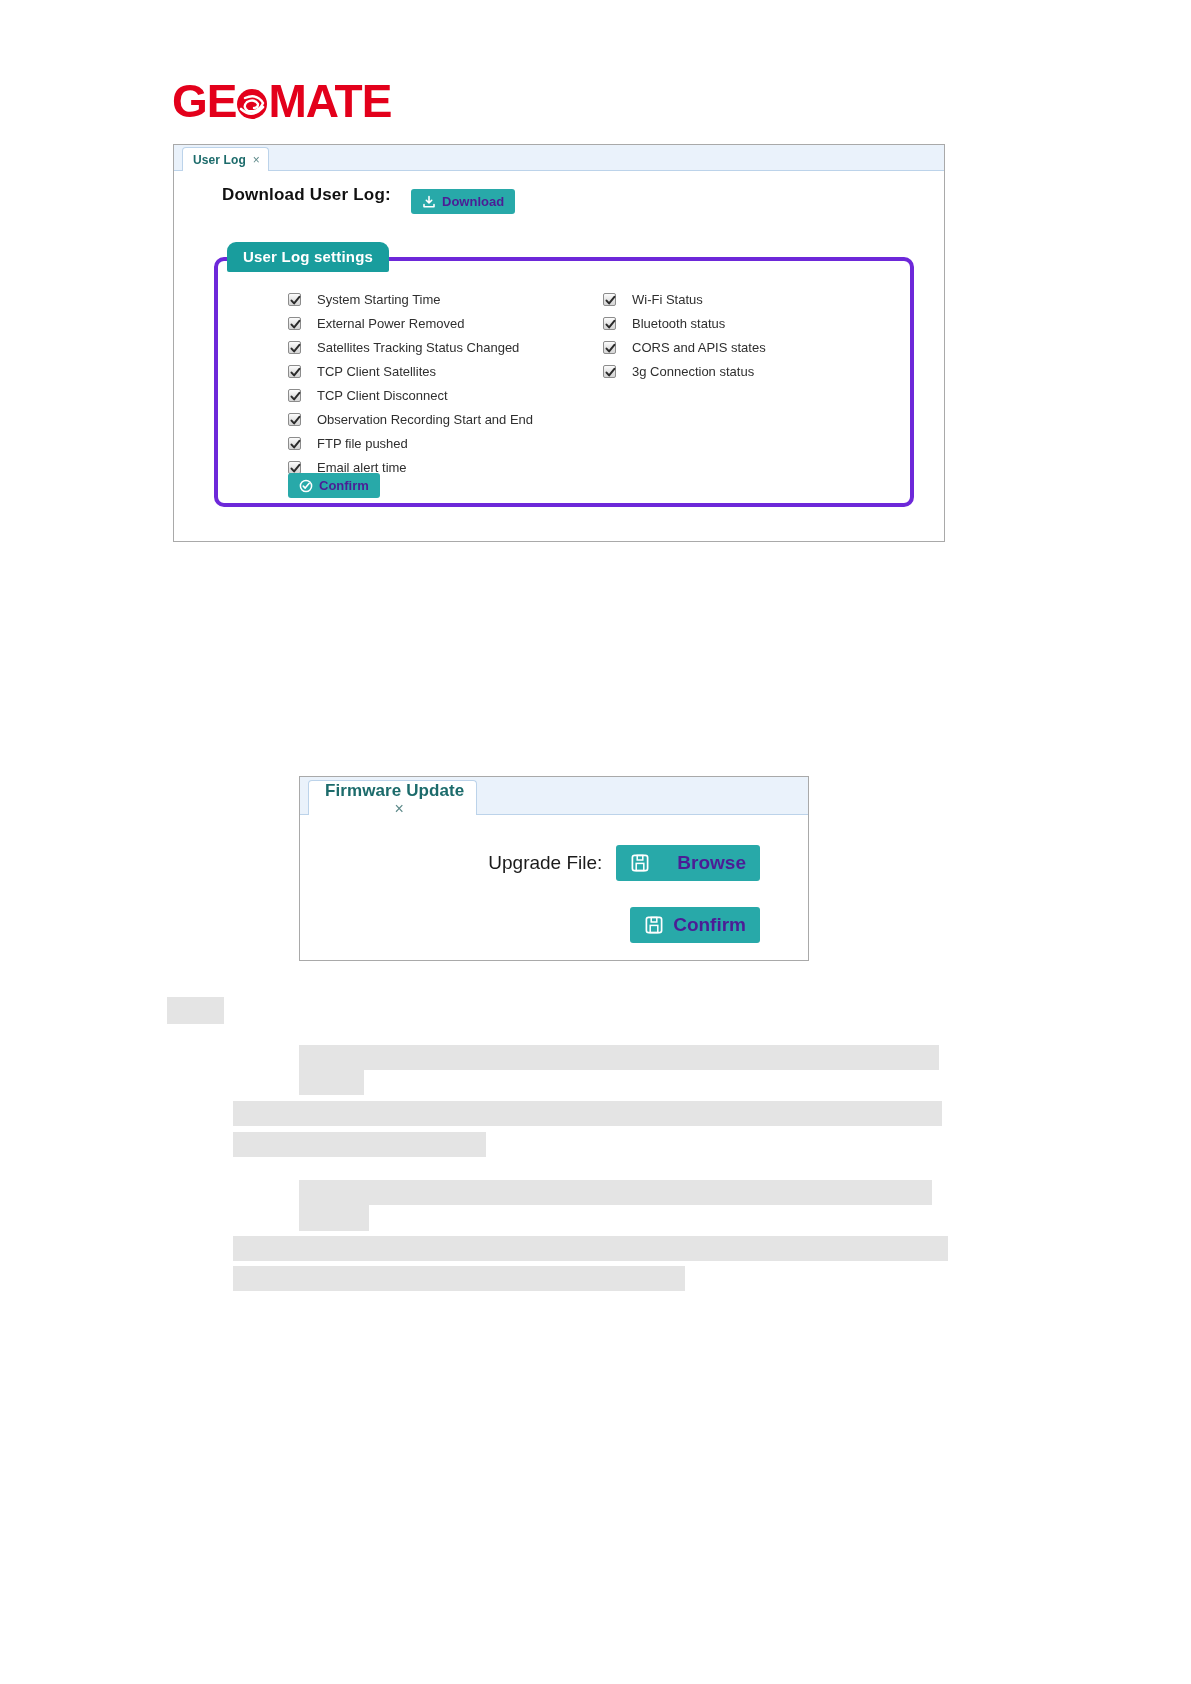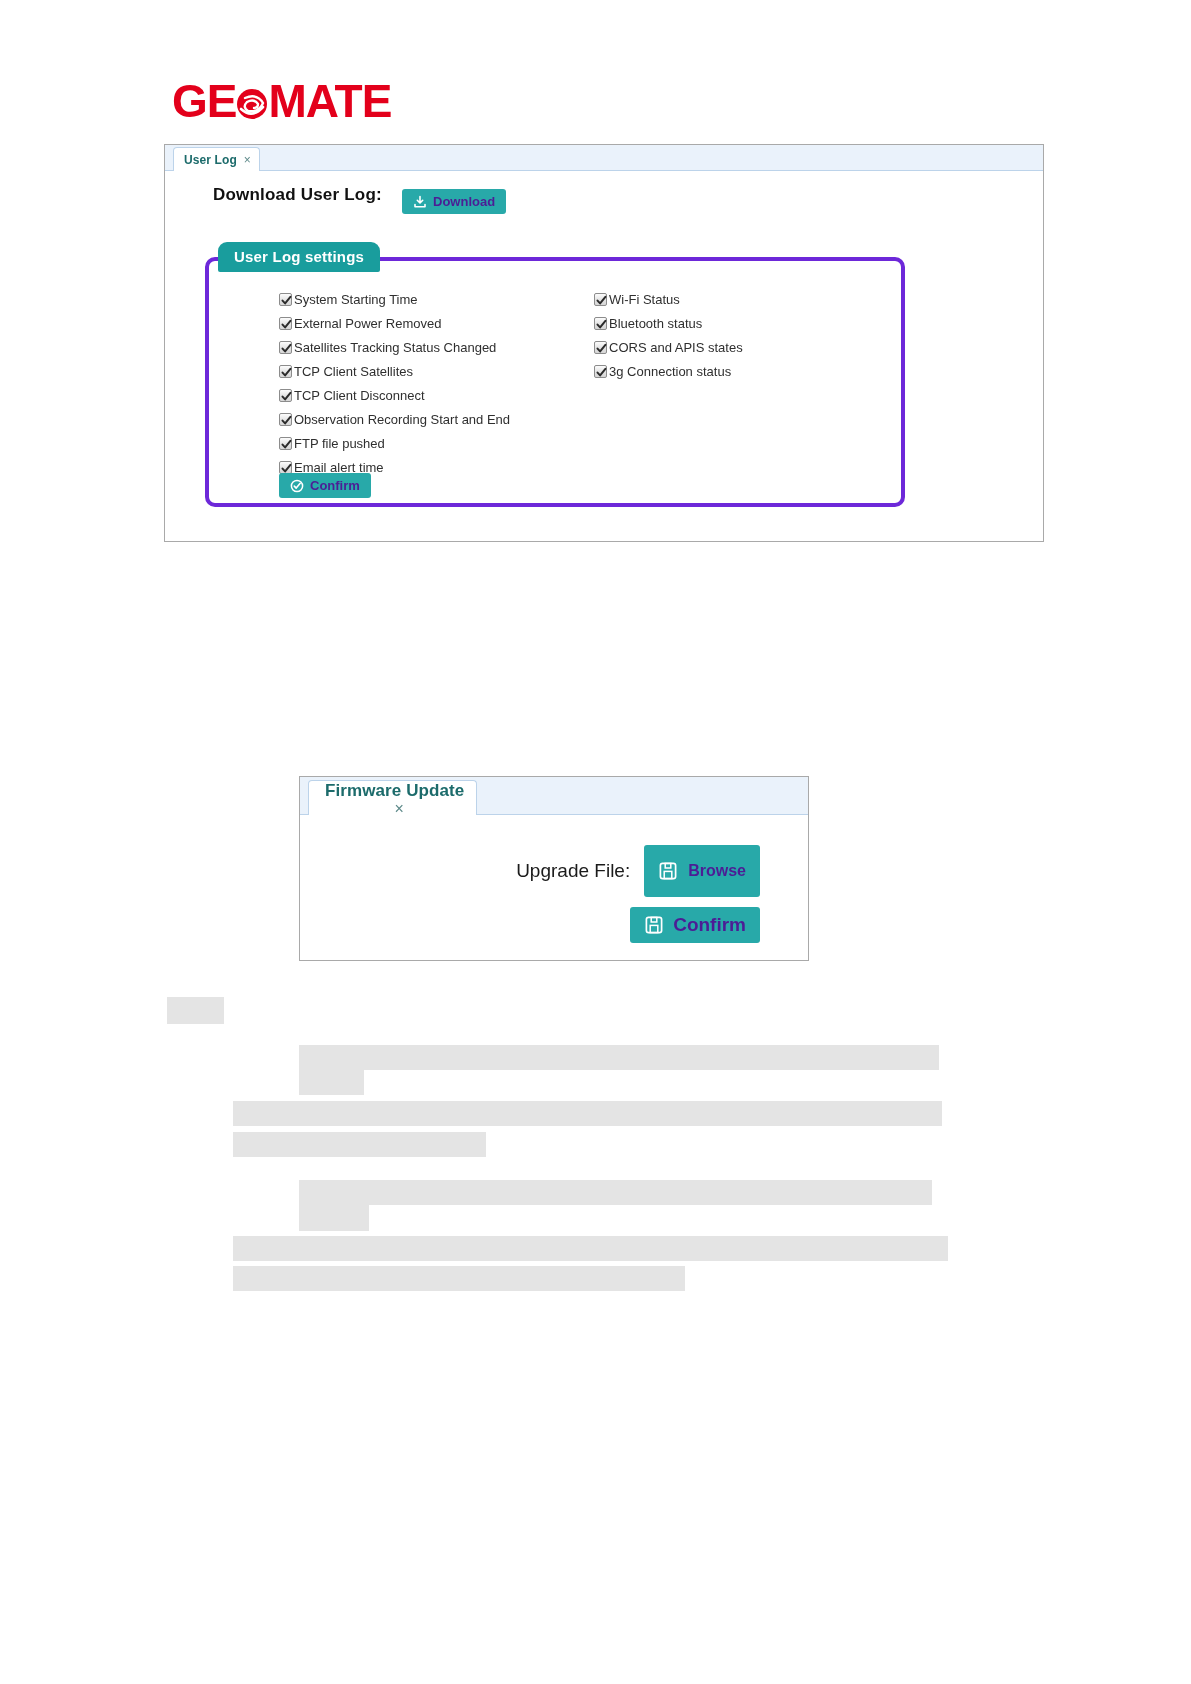--- a/index.html
+++ b/index.html
@@ -98,23 +98,23 @@
     align-items: center;
     gap: 6px;
     cursor: pointer;
     box-sizing: border-box;
     white-space: nowrap;
   }
   .btn-teal svg { display: block; flex: none; }
 
   
   #userlog-panel {
-    left: 164px;
+    left: 173px;
     top: 144px;
-    width: 880px;
+    width: 772px;
     height: 398px;
     text-decoration: underline;
   }
   #download-row {
     position: absolute;
     left: 48px;
     top: 40px;
     display: flex;
     align-items: flex-start;
   }
@@ -184,21 +184,21 @@
   }
   .chk svg {
     position: absolute;
     left: 1px;
     top: 1px;
     display: block;
   }
   .chk-label {
     font-size: 13px;
     color: #2f2f2f;
-    margin-left: 2px;
+    margin-left: 16px;
     white-space: nowrap;
   }
 
   #confirm-btn {
     position: absolute;
     left: 70px;
     top: 212px;
     height: 25px;
     padding: 0 11px;
     font-size: 13px;
@@ -232,24 +232,24 @@
     justify-content: flex-end;
     padding-right: 48px;
     box-sizing: border-box;
   }
   #upgrade-label {
     font-size: 19px;
     color: #1b1b1b;
     margin-right: 14px;
   }
   #browse-btn {
-    height: 52px;
+    height: 36px;
     padding: 0 14px;
-    font-size: 16px;
-    gap: 10px;
+    font-size: 19px;
+    gap: 27px;
   }
   #fw-confirm-row {
     position: absolute;
     left: 0;
     top: 130px;
     width: 100%;
     display: flex;
     justify-content: flex-end;
     padding-right: 48px;
     box-sizing: border-box;

